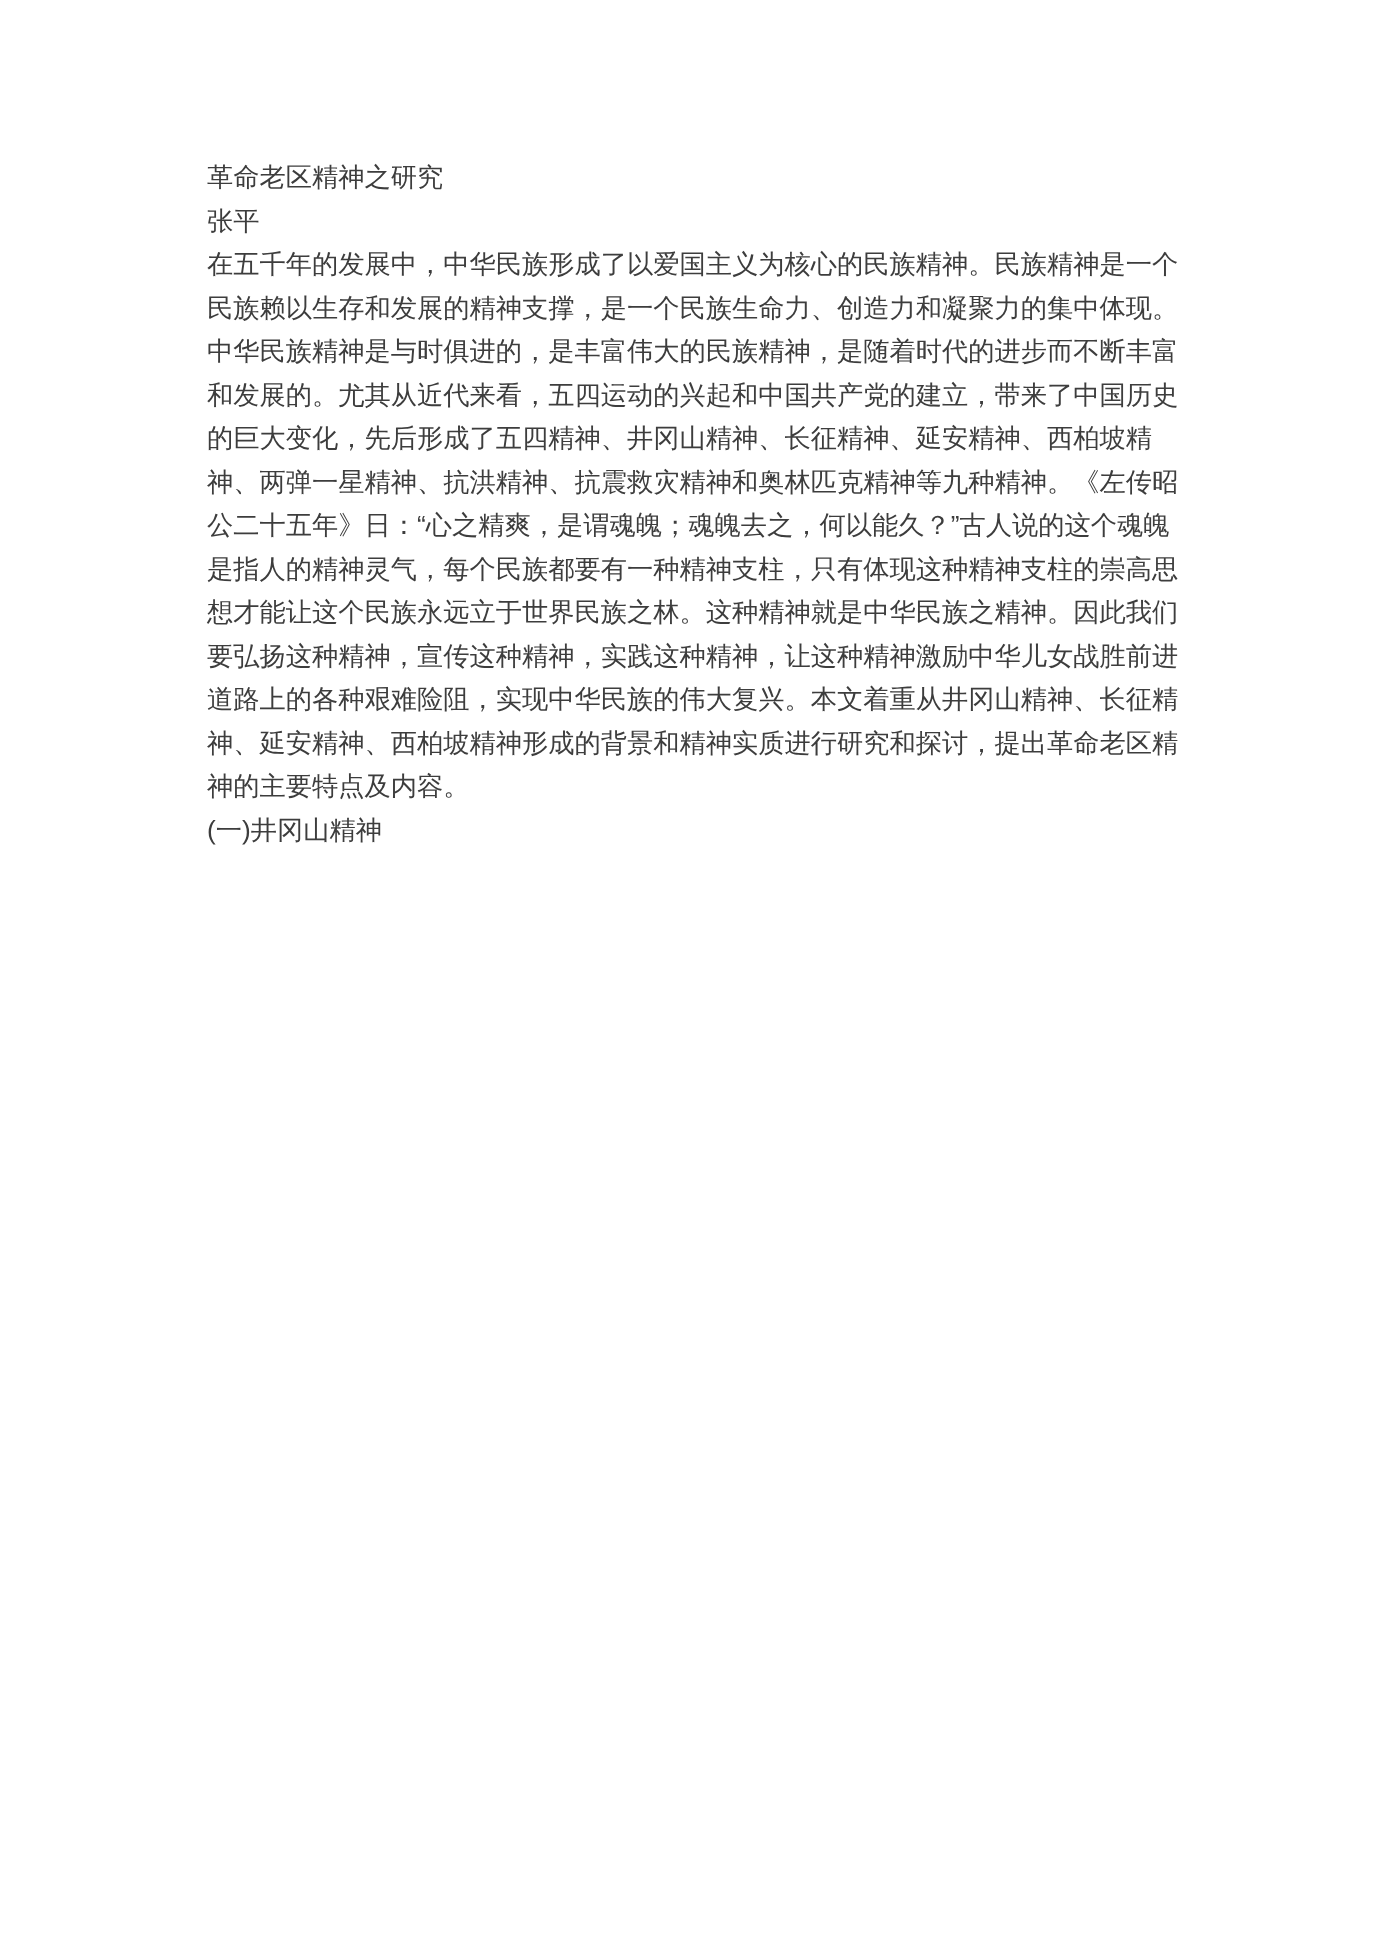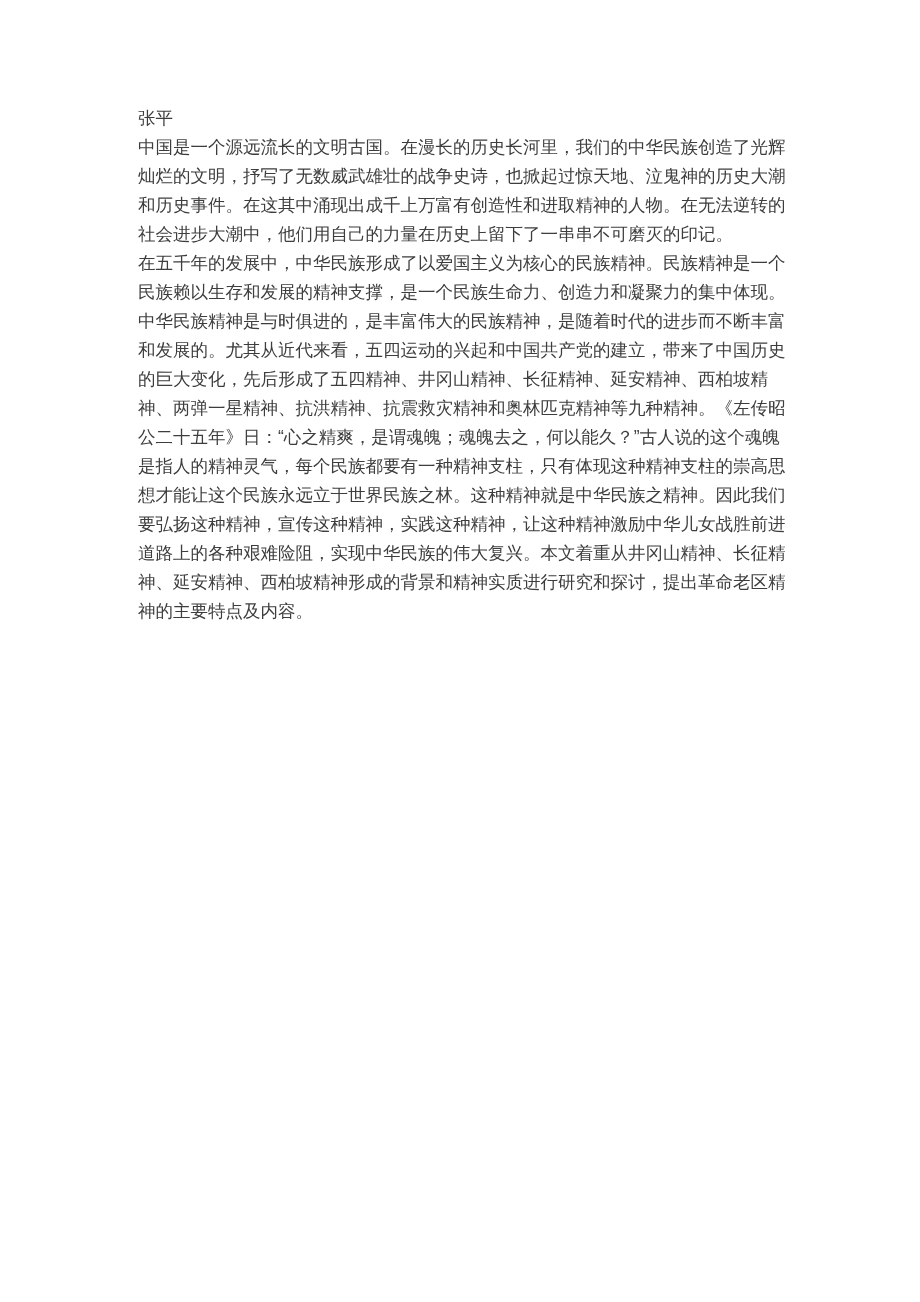--- a/index.html
+++ b/index.html
@@ -32,22 +32,23 @@
   }
   .doc-title    { margin-bottom: 58px; }
   .doc-author   { margin-bottom: 54px; }
   .doc-para     { margin-bottom: 51px; }
   .doc-heading  { margin-bottom: 51px; }
 </style>
 </head>
 <body>
 
 <article class="page">
+  <h1 class="doc-title">革命老区精神之研究</h1>
 
   <p class="doc-author">张平</p>
 
-  <p class="doc-para">中国是一个源远流长的文明古国。在漫长的历史长河里，我们的中华民族创造了光辉灿烂的文明，抒写了无数威武雄壮的战争史诗，也掀起过惊天地、泣鬼神的历史大潮和历史事件。在这其中涌现出成千上万富有创造性和进取精神的人物。在无法逆转的社会进步大潮中，他们用自己的力量在历史上留下了一串串不可磨灭的印记。</p>
 
   <p class="doc-para">在五千年的发展中，中华民族形成了以爱国主义为核心的民族精神。民族精神是一个民族赖以生存和发展的精神支撑，是一个民族生命力、创造力和凝聚力的集中体现。中华民族精神是与时俱进的，是丰富伟大的民族精神，是随着时代的进步而不断丰富和发展的。尤其从近代来看，五四运动的兴起和中国共产党的建立，带来了中国历史的巨大变化，先后形成了五四精神、井冈山精神、长征精神、延安精神、西柏坡精神、两弹一星精神、抗洪精神、抗震救灾精神和奥林匹克精神等九种精神。《左传昭公二十五年》日：“心之精爽，是谓魂魄；魂魄去之，何以能久？”古人说的这个魂魄是指人的精神灵气，每个民族都要有一种精神支柱，只有体现这种精神支柱的崇高思想才能让这个民族永远立于世界民族之林。这种精神就是中华民族之精神。因此我们要弘扬这种精神，宣传这种精神，实践这种精神，让这种精神激励中华儿女战胜前进道路上的各种艰难险阻，实现中华民族的伟大复兴。本文着重从井冈山精神、长征精神、延安精神、西柏坡精神形成的背景和精神实质进行研究和探讨，提出革命老区精神的主要特点及内容。</p>
 
 
+  <h3 class="doc-heading">(一)井冈山精神</h3>
 
 </article>
 
 </body></html>

